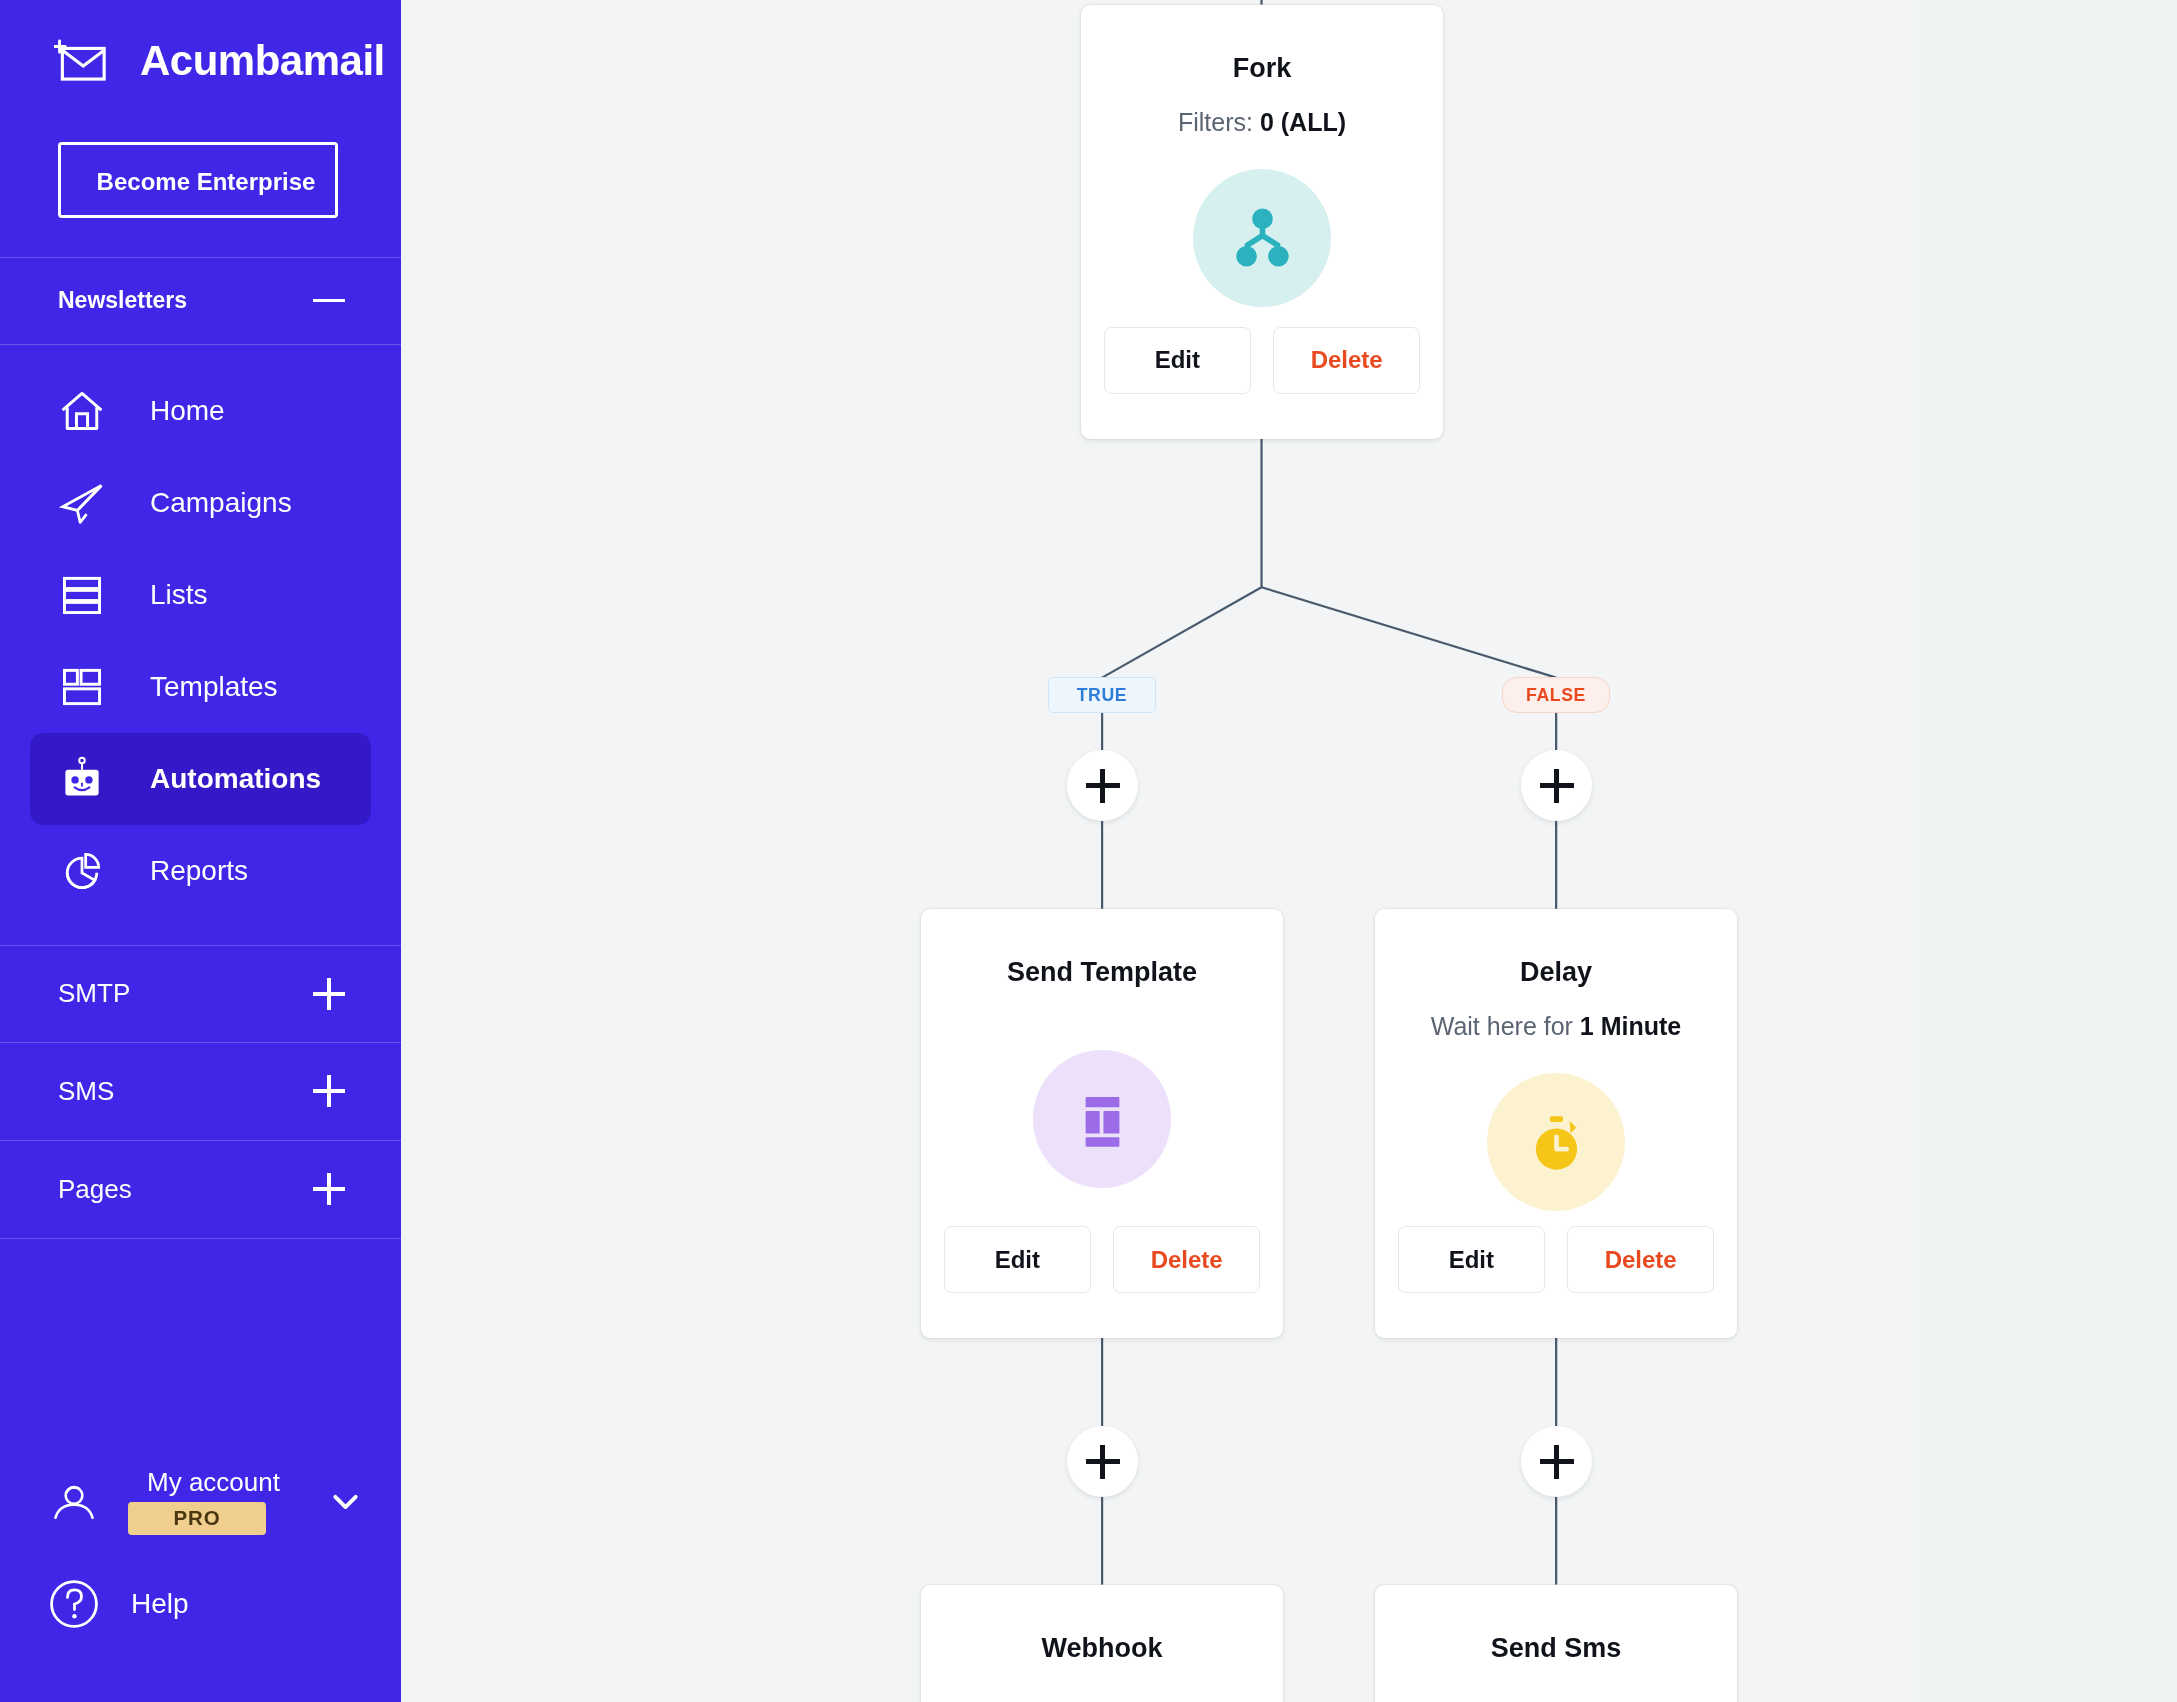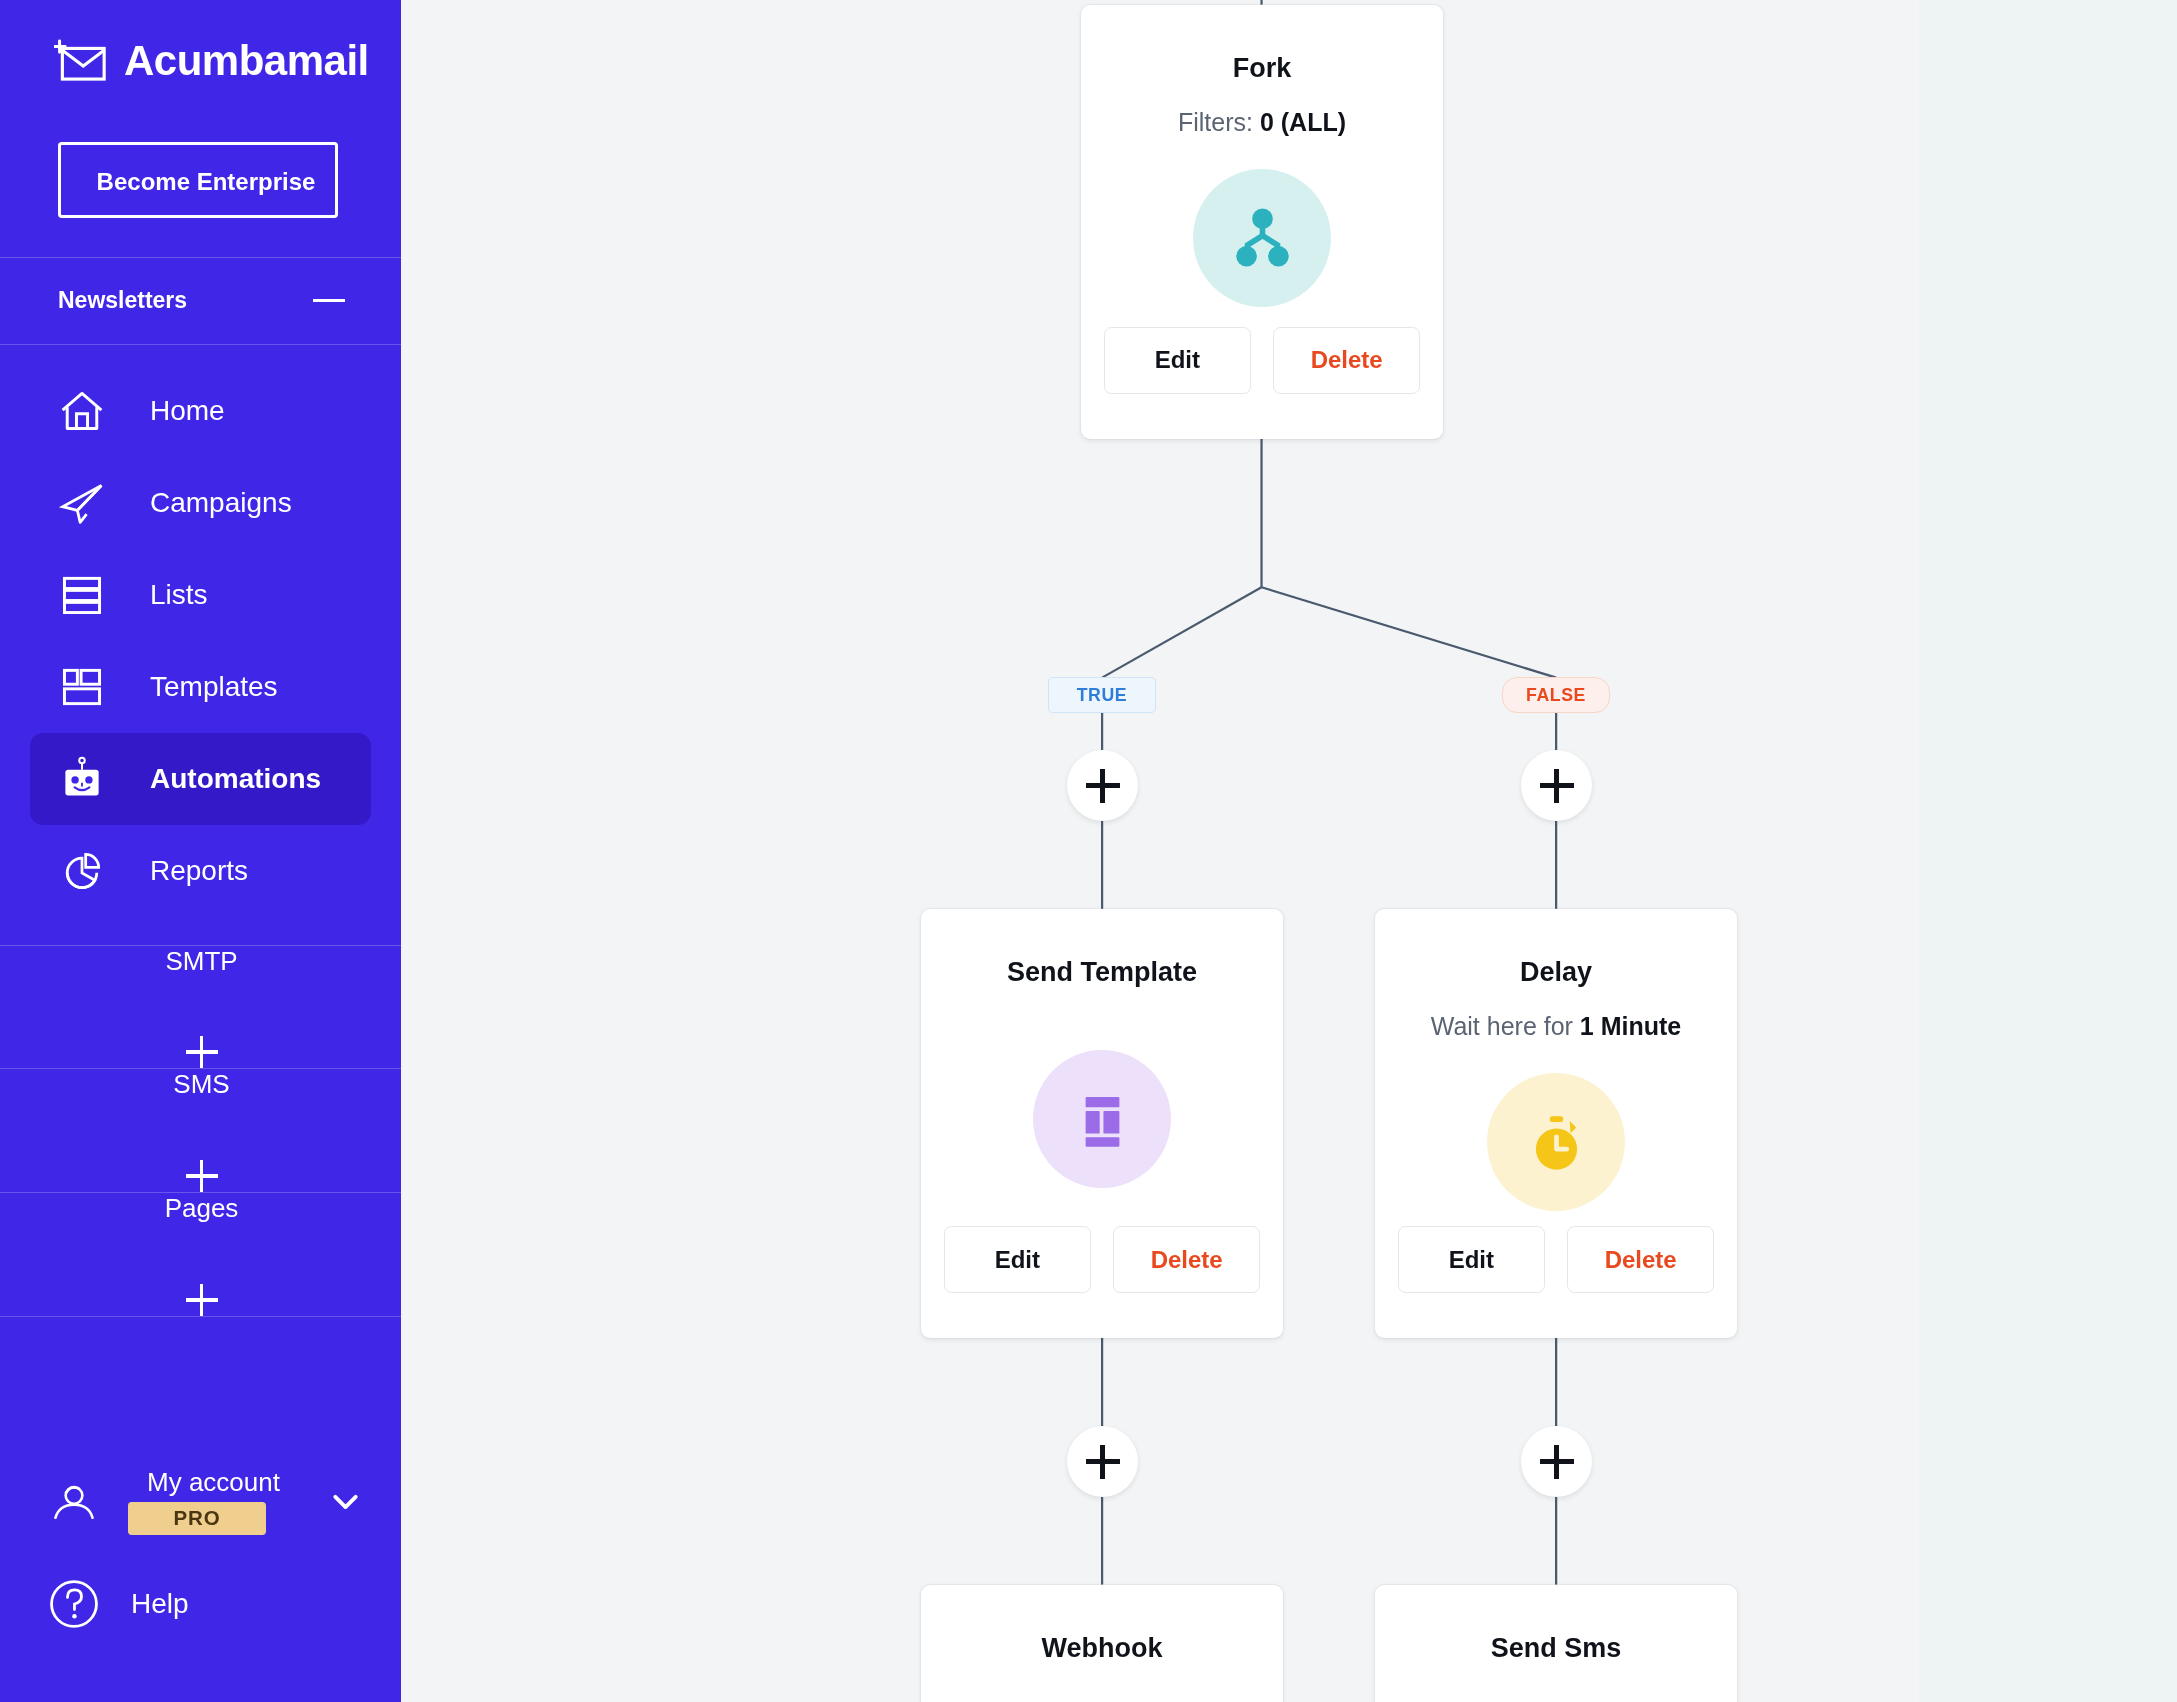--- a/index.html
+++ b/index.html
@@ -21,21 +21,21 @@
     flex: 0 0 401px;
     color: #fff;
     overflow: hidden;
   }
 
   .brand {
     height: 121px;
     display: flex;
     align-items: center;
     padding-left: 54px;
-    gap: 18px;
+    gap: 34px;
   }
   .brand-logo { width: 52px; height: 43px; flex: 0 0 52px; }
   .brand-name {
     font-size: 42px;
     font-weight: 700;
     letter-spacing: -0.5px;
     line-height: 1;
   }
 
   .enterprise-wrap { padding: 20.5px 58px 0 58px; }
@@ -89,29 +89,28 @@
     border-radius: 13px;
     cursor: pointer;
   }
   .nav-item .nav-ico { width: 48px; height: 48px; flex: 0 0 48px;
     display:flex; align-items:center; justify-content:center; }
   .nav-item .nav-label { font-size: 28px; font-weight: 400; }
   .nav-item.active { background: #3419C9; }
   .nav-item.active .nav-label { font-weight: 700; }
 
   .expandable {
-    height: 124px;
+    height: 98px;
     display: flex;
     align-items: center;
     justify-content: space-between;
     padding: 0 56px 0 58px;
     font-size: 26px;
     cursor: pointer;
     border-bottom: 0.9px solid rgba(255,255,255,0.22);
-    flex-direction: column;
   }
   .expandable.first { border-top: 0.9px solid rgba(255,255,255,0.22); }
 
   .sidebar-bottom {
     position: absolute;
     left: 0; right: 0; bottom: 0;
     padding: 0 0 48px 0;
   }
   .account-row {
     display: flex; align-items: center; gap: 28px;

